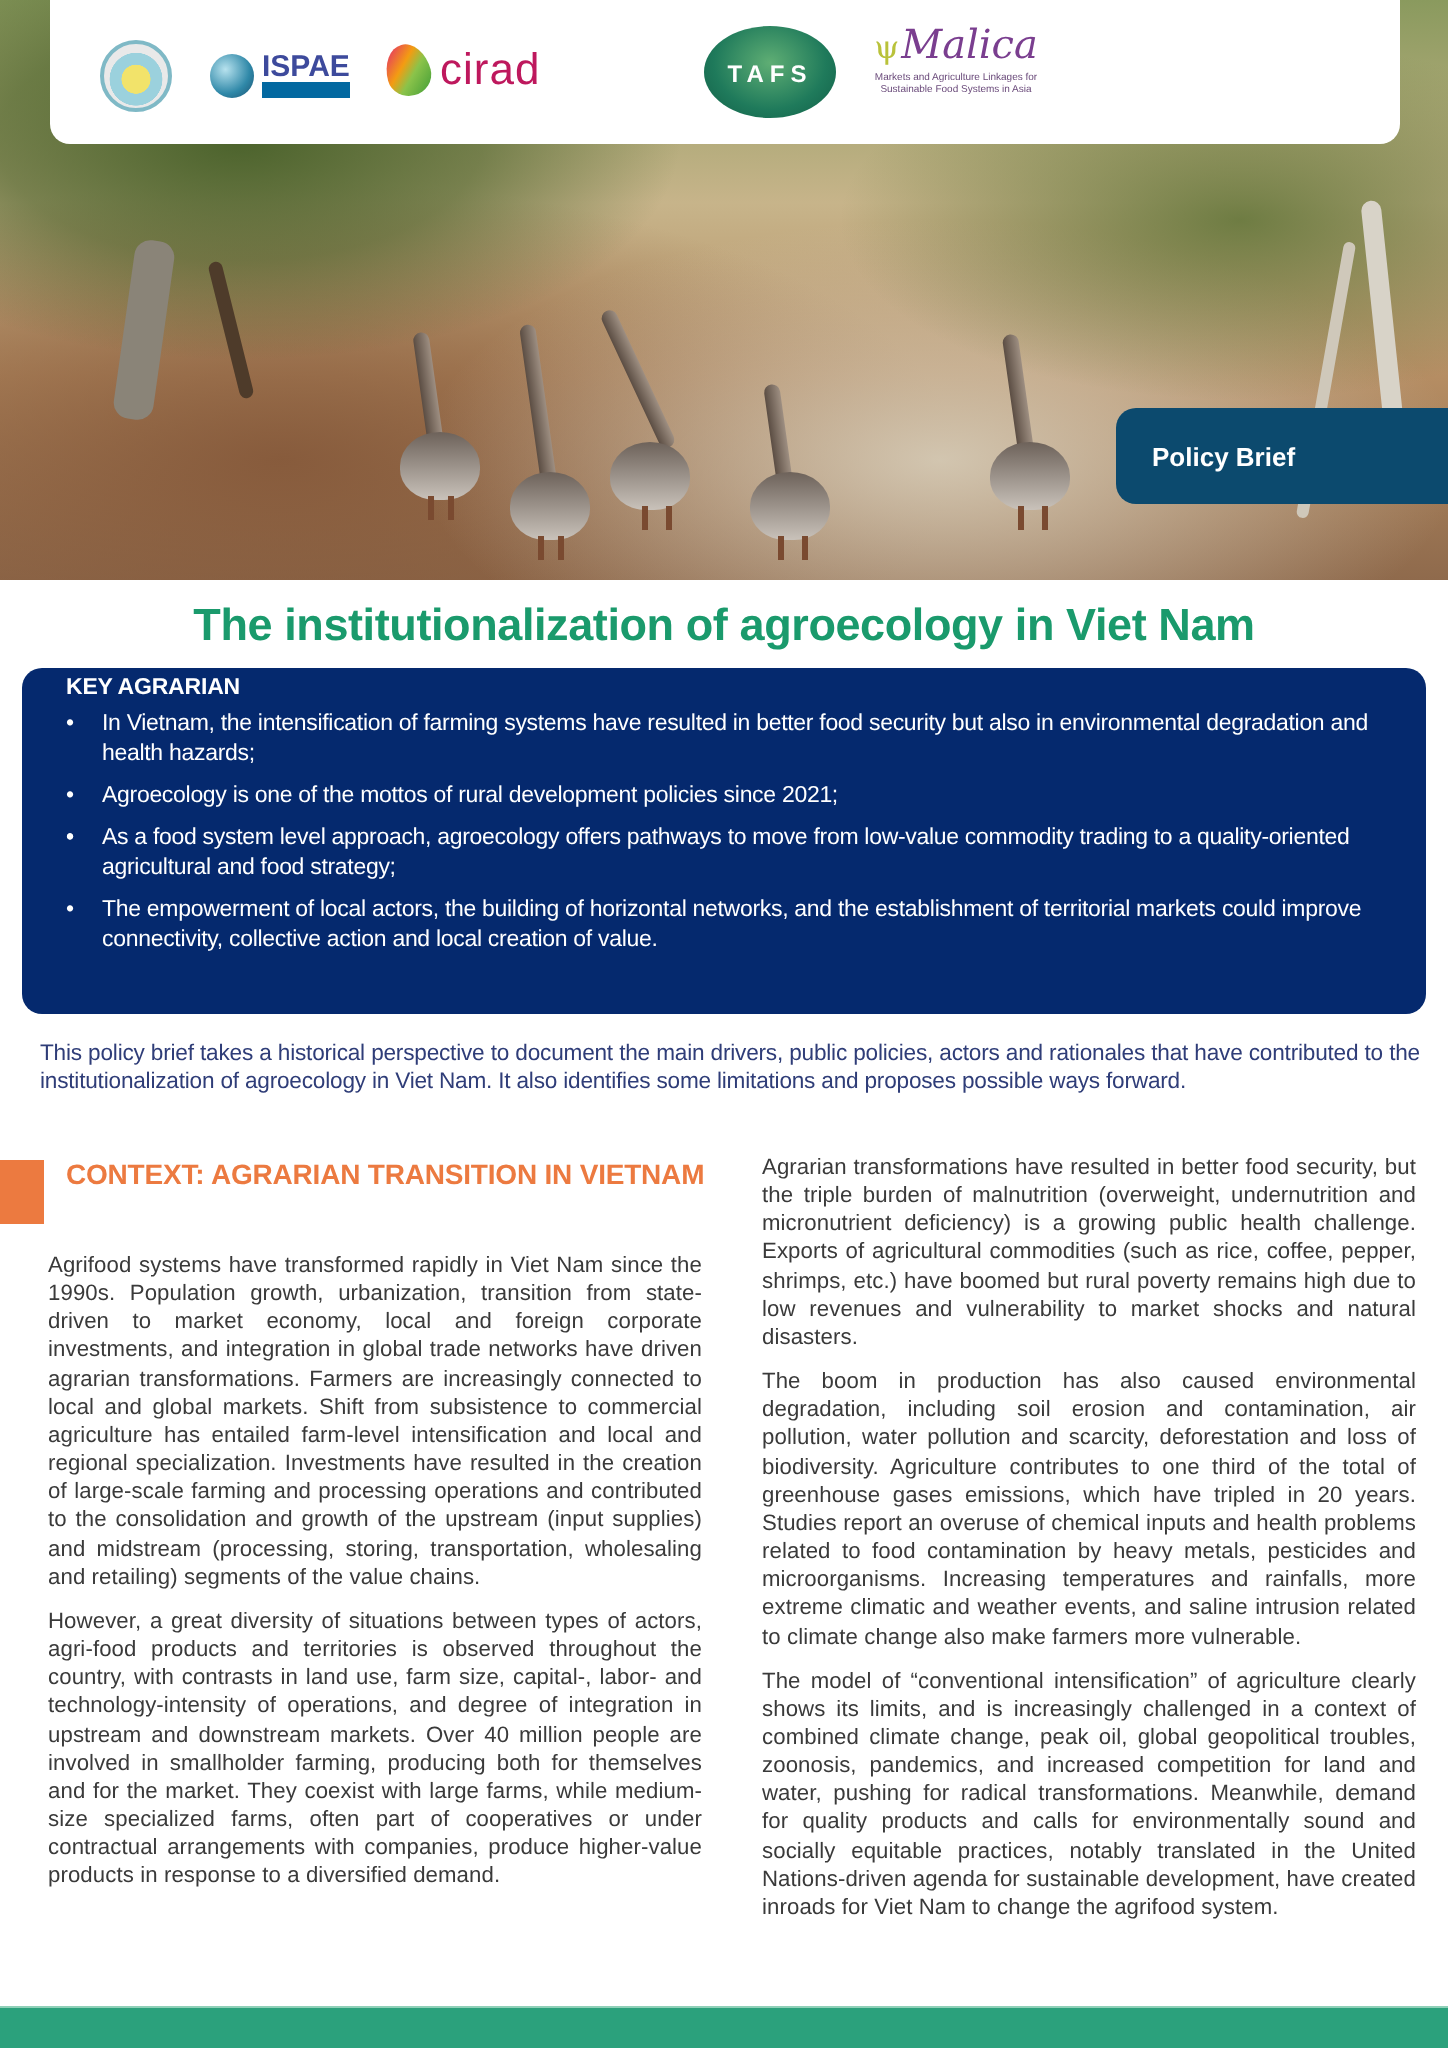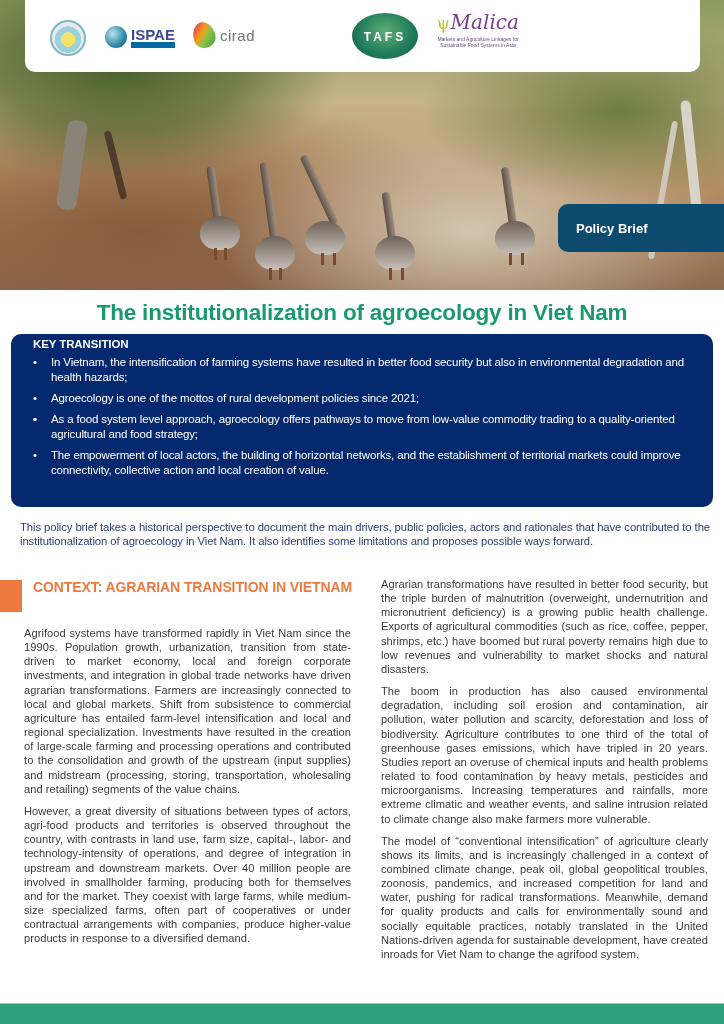--- a/index.html
+++ b/index.html
@@ -27,25 +27,25 @@
     position: absolute; left: 25px; top: 0; width: 675px; height: 72px;
     background: #ffffff; border-radius: 0 0 10px 10px;
     display: flex; align-items: center;
   }
   .logo { position: absolute; display: flex; align-items: center; }
   .logo-vaas { left: 25px; top: 20px; width: 36px; height: 36px; border-radius: 50%;
     background: radial-gradient(circle at 50% 55%, #f2e36a 0 30%, #9bd1dd 31% 55%, #e9e9e9 56% 100%);
     border: 2px solid #7fb9c6; }
   .logo-ispae { left: 80px; top: 26px; }
   .logo-ispae .globe { width: 22px; height: 22px; border-radius: 50%; background: radial-gradient(circle at 35% 35%, #b7e2ee, #2f88a8 60%, #1b4f6e); margin-right: 4px; }
-  .logo-ispae .txt { font-family: "Liberation Sans", sans-serif; font-weight: 700; font-size: 15px; color: #3d4a9c; border-bottom: 6px solid #0369a1; line-height: 15px; }
+  .logo-ispae .txt { font-family: "Liberation Sans", sans-serif; font-weight: 700; font-size: 15px; color: #3d4a9c; border-bottom: 8px solid #0369a1; line-height: 15px; }
   .logo-cirad { left: 168px; top: 22px; }
   .logo-cirad .mark { width: 22px; height: 26px; border-radius: 50% 50% 50% 50% / 60% 60% 40% 40%;
     background: linear-gradient(135deg, #e2197c 0%, #f39c12 40%, #8bc34a 60%, #3d9b35 100%); margin-right: 5px; transform: rotate(-15deg); }
-  .logo-cirad .txt { font-size: 15px; color: #737373; letter-spacing: 0.5px; }
+  .logo-cirad .txt { font-size: 22px; color: #be185d; letter-spacing: 0.5px; }
   .logo-tafs { left: 327px; top: 13px; width: 66px; height: 46px; border-radius: 50%;
     background: radial-gradient(ellipse at 50% 40%, #5fae74 0%, #1f7a5b 60%, #115d46 100%);
     justify-content: center; }
   .logo-tafs .txt { color: #ffffff; font-weight: 700; font-size: 12px; letter-spacing: 3px; margin-top: 2px; }
   .logo-malica { left: 412px; top: 10px; flex-direction: column; align-items: center; width: 82px; }
   .logo-malica .name { font-family: "DejaVu Serif", serif; font-style: italic; font-size: 20px; color: #7a3e8f; line-height: 24px; }
   .logo-malica .name .wheat { color: #b9c23a; font-style: normal; font-size: 16px; margin-right: 1px; }
   .logo-malica .sub { font-size: 5px; color: #6a4a7a; line-height: 6px; text-align: center; }
   .logo-asfst { left: 512px; top: 11px; }
   .logo-asfst .ring { width: 46px; height: 46px; border-radius: 50%; border: 4px solid #1e9a78; position: relative; margin-right: 10px; }
@@ -159,21 +159,21 @@
     <span class="name"><span class="wheat">ψ</span><span>Malica</span></span>
     <span class="sub">Markets and Agriculture Linkages for Sustainable Food Systems in Asia</span>
   </div>
 </div>
 
 <div class="policy-tab">Policy Brief</div>
 
 <h1 class="doc-title">The institutionalization of agroecology in Viet Nam</h1>
 
 <div class="takeaways">
-  <div class="heading">KEY TRANSITION</div>
+  <div class="heading">KEY AGRARIAN</div>
   <ul>
     <li><span class="bullet">•</span><span>In Vietnam, the intensification of farming systems have resulted in better food security but also in environmental degradation and health hazards;</span></li>
     <li><span class="bullet">•</span><span>Agroecology is one of the mottos of rural development policies since 2021;</span></li>
     <li><span class="bullet">•</span></li>
     <li><span class="bullet">•</span><span>As a food system level approach, agroecology offers pathways to move from low-value commodity trading to a quality-oriented agricultural and food strategy;</span></li>
     <li><span class="bullet">•</span><span>The empowerment of local actors, the building of horizontal networks, and the establishment of territorial markets could improve connectivity, collective action and local creation of value.</span></li>
   </ul>
 </div>
 
 <p class="intro">This policy brief takes a historical perspective to document the main drivers, public policies, actors and rationales that have  contributed to the institutionalization of agroecology in Viet Nam. It also identifies some limitations and proposes possible ways forward.</p>

